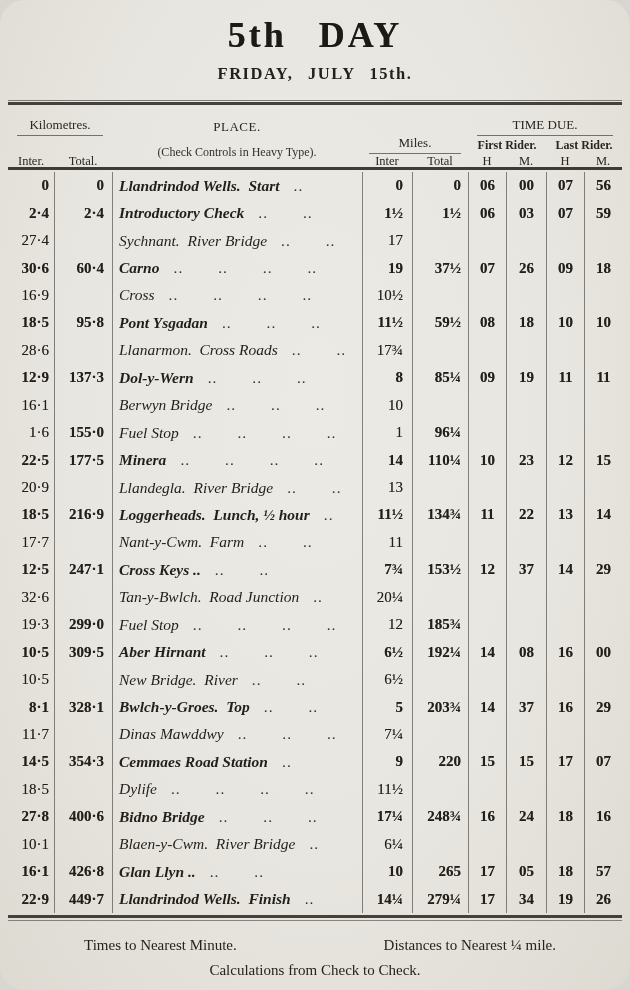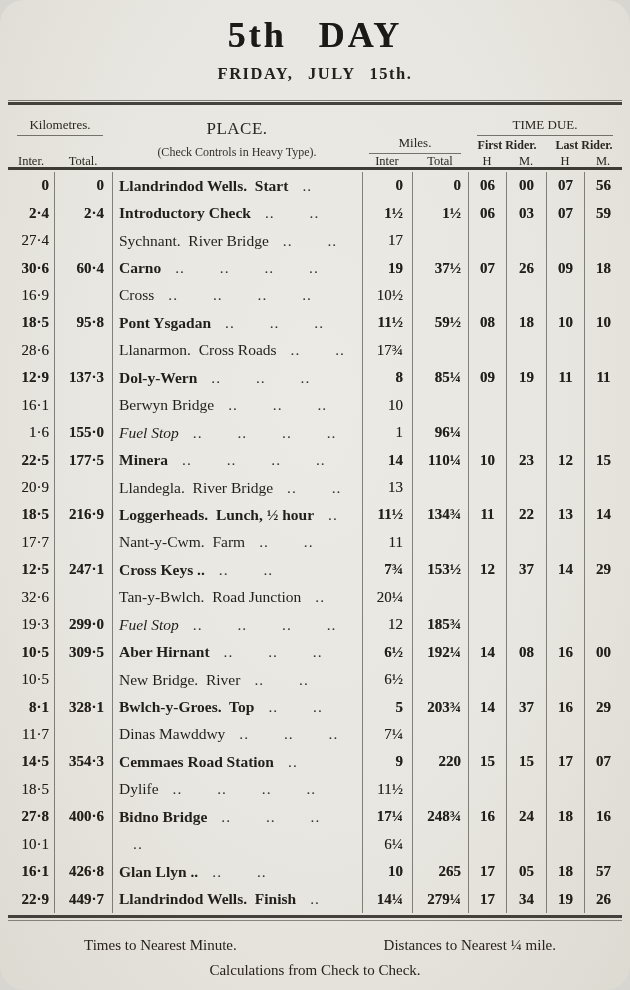--- a/index.html
+++ b/index.html
@@ -67,36 +67,36 @@
   }
   .h-km .h-underline{width:86px;}
   .h-miles .h-underline{width:92px;}
   .h-time .h-underline{width:136px;}
   .h-subrow{display:grid;font-size:12.5px;padding-bottom:3px;}
   .h-km .h-subrow{grid-template-columns:46px 58px;}
   .h-miles .h-subrow{grid-template-columns:50px 56px;}
   .h-time .h-subrow{grid-template-columns:38px 40px 38px 38px;}
   .h-subrow span{text-align:center;}
   .h-riders{display:grid;grid-template-columns:78px 76px;font-size:12px;text-align:center;font-weight:bold;}
-  .h-place-title{text-align:center;padding-top:14px;font-size:17px;letter-spacing:.5px;}
+  .h-place-title{text-align:center;padding-top:14px;font-size:13px;letter-spacing:.5px;}
   .h-place-sub{text-align:center;font-size:12px;padding-bottom:12px;color:#35302a;}
   .h-miles .h-title{padding-top:12px;}
 
   
   .tbody{padding-top:2px;}
   .brow{height:27.45px;align-items:center;font-size:15px;}
   .brow>div{height:100%;display:flex;align-items:center;}
   .vline{border-left:1px solid rgba(45,41,34,.55);}
   .c-ki{justify-content:flex-end;padding-right:5px;}
   .c-kt{justify-content:flex-end;padding-right:8px;font-weight:700;}
   .c-place{padding-left:6px;overflow:hidden;}
   .c-mi{justify-content:flex-end;padding-right:9px;}
   .c-mt{justify-content:flex-end;padding-right:7px;font-weight:700;}
   .c-t{justify-content:center;font-weight:700;}
-  .place-name{white-space:pre;}
+  .place-name{white-space:pre;font-style:italic;}
   .dots{
     flex:1;overflow:hidden;white-space:nowrap;
     padding:0 10px 0 14px;
     word-spacing:30px;letter-spacing:1px;
     color:#36322b;font-weight:400;font-style:normal;
   }
   .brow.bold .place-name,.brow.bold .c-ki,.brow.bold .c-mi{font-weight:700;}
   .brow.italic .place-name{font-style:italic;}
   .brow .c-place{font-size:15.5px;}
   .num{text-shadow:0 0 .4px rgba(0,0,0,.45);}
@@ -526,20 +526,21 @@
     <div class="c-t num vline">16</div>
     <div class="c-t num vline">24</div>
     <div class="c-t num vline">18</div>
     <div class="c-t num vline">16</div>
   </div>
 
   <div class="cols brow">
     <div class="c-ki num">10·1</div>
     <div class="c-kt num vline"></div>
     <div class="c-place vline">
+      <span class="place-name">Blaen-y-Cwm.  River Bridge</span>
       <span class="dots">..</span>
     </div>
     <div class="c-mi num vline">6¼</div>
     <div class="c-mt num vline"></div>
     <div class="c-t num vline"></div>
     <div class="c-t num vline"></div>
     <div class="c-t num vline"></div>
     <div class="c-t num vline"></div>
   </div>
 

